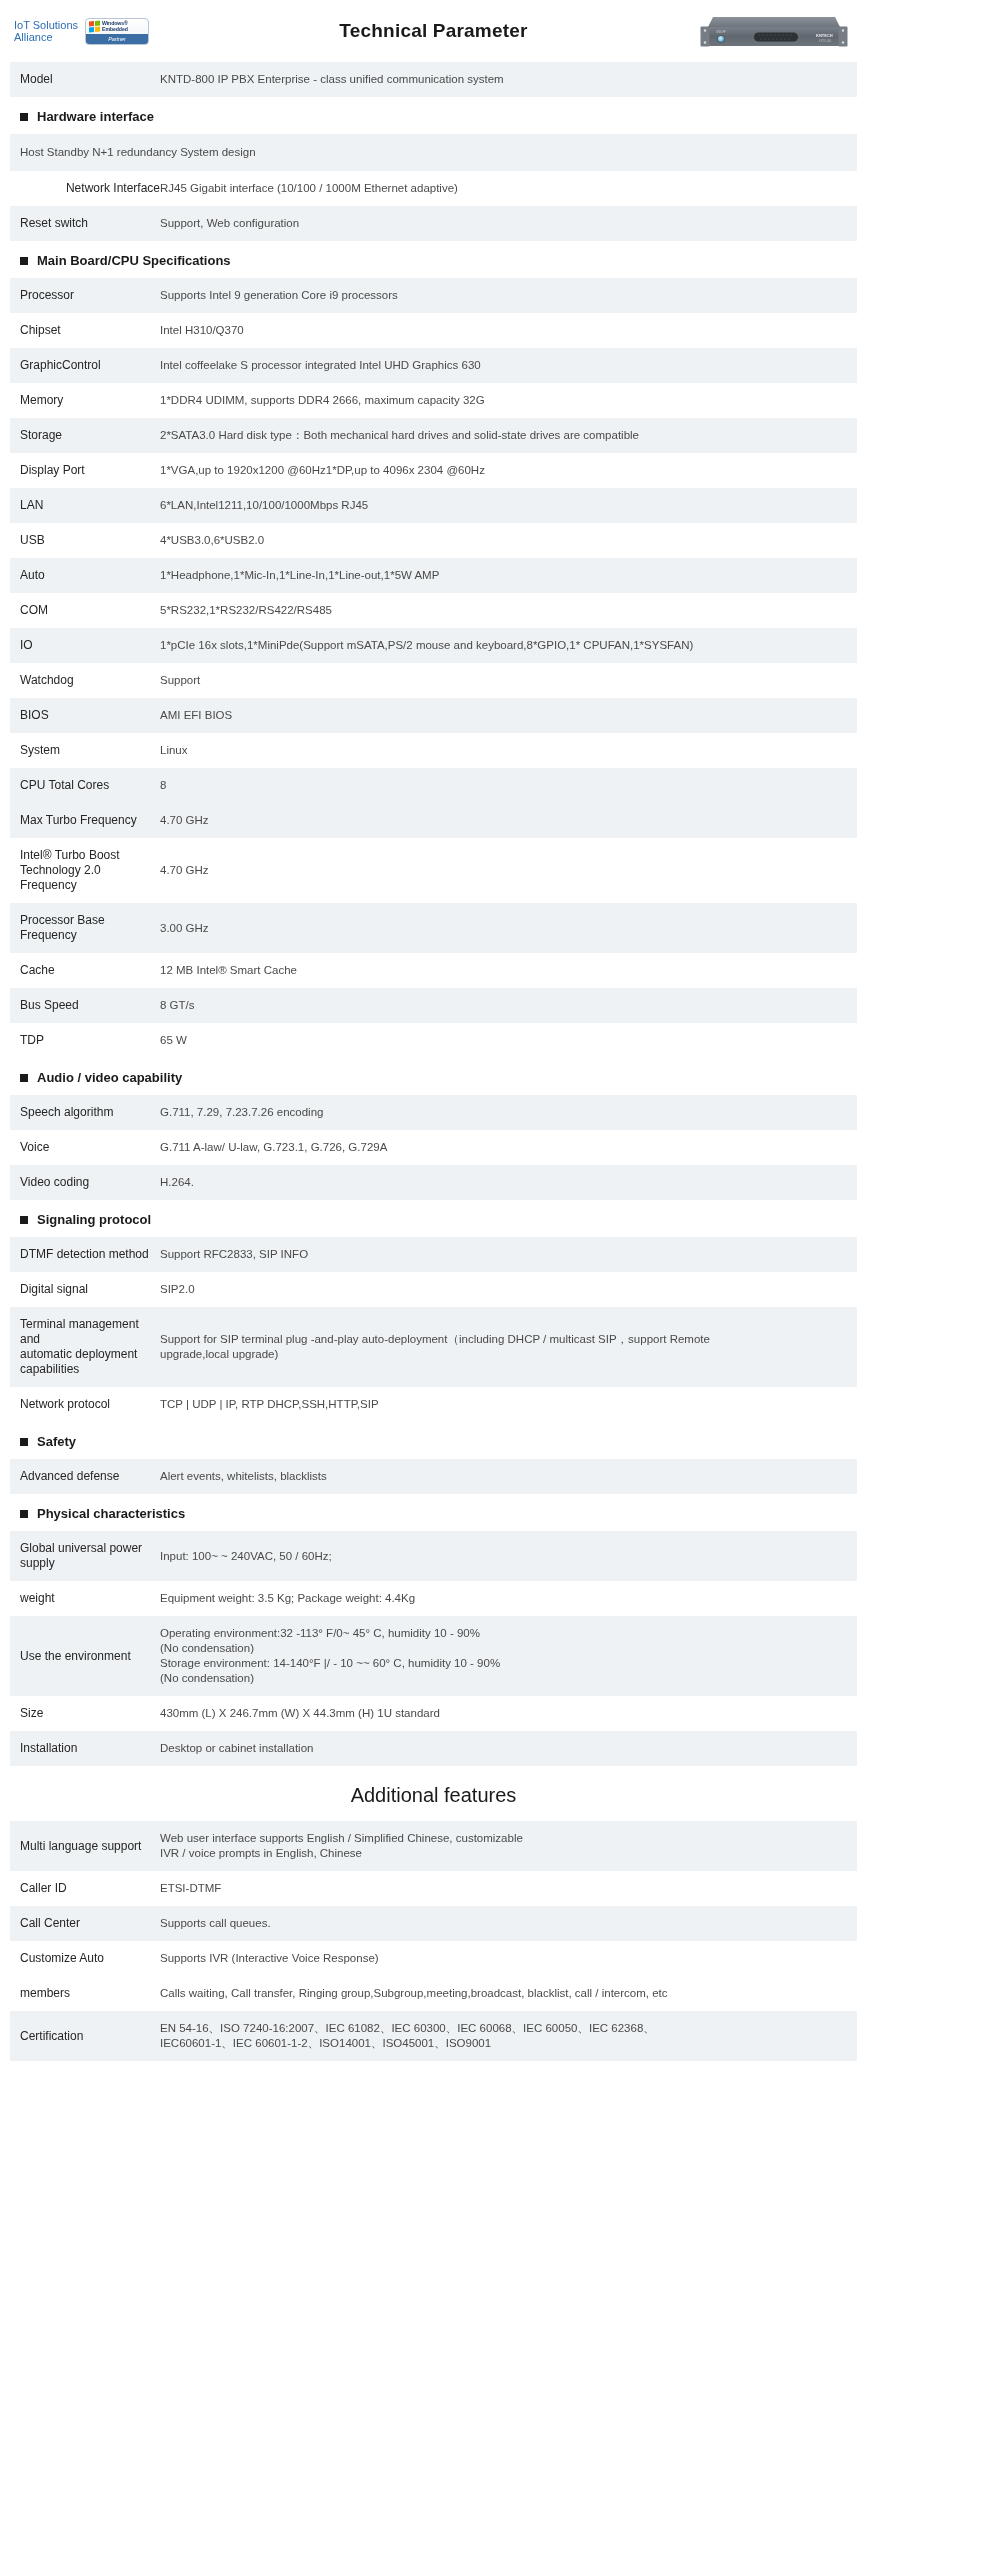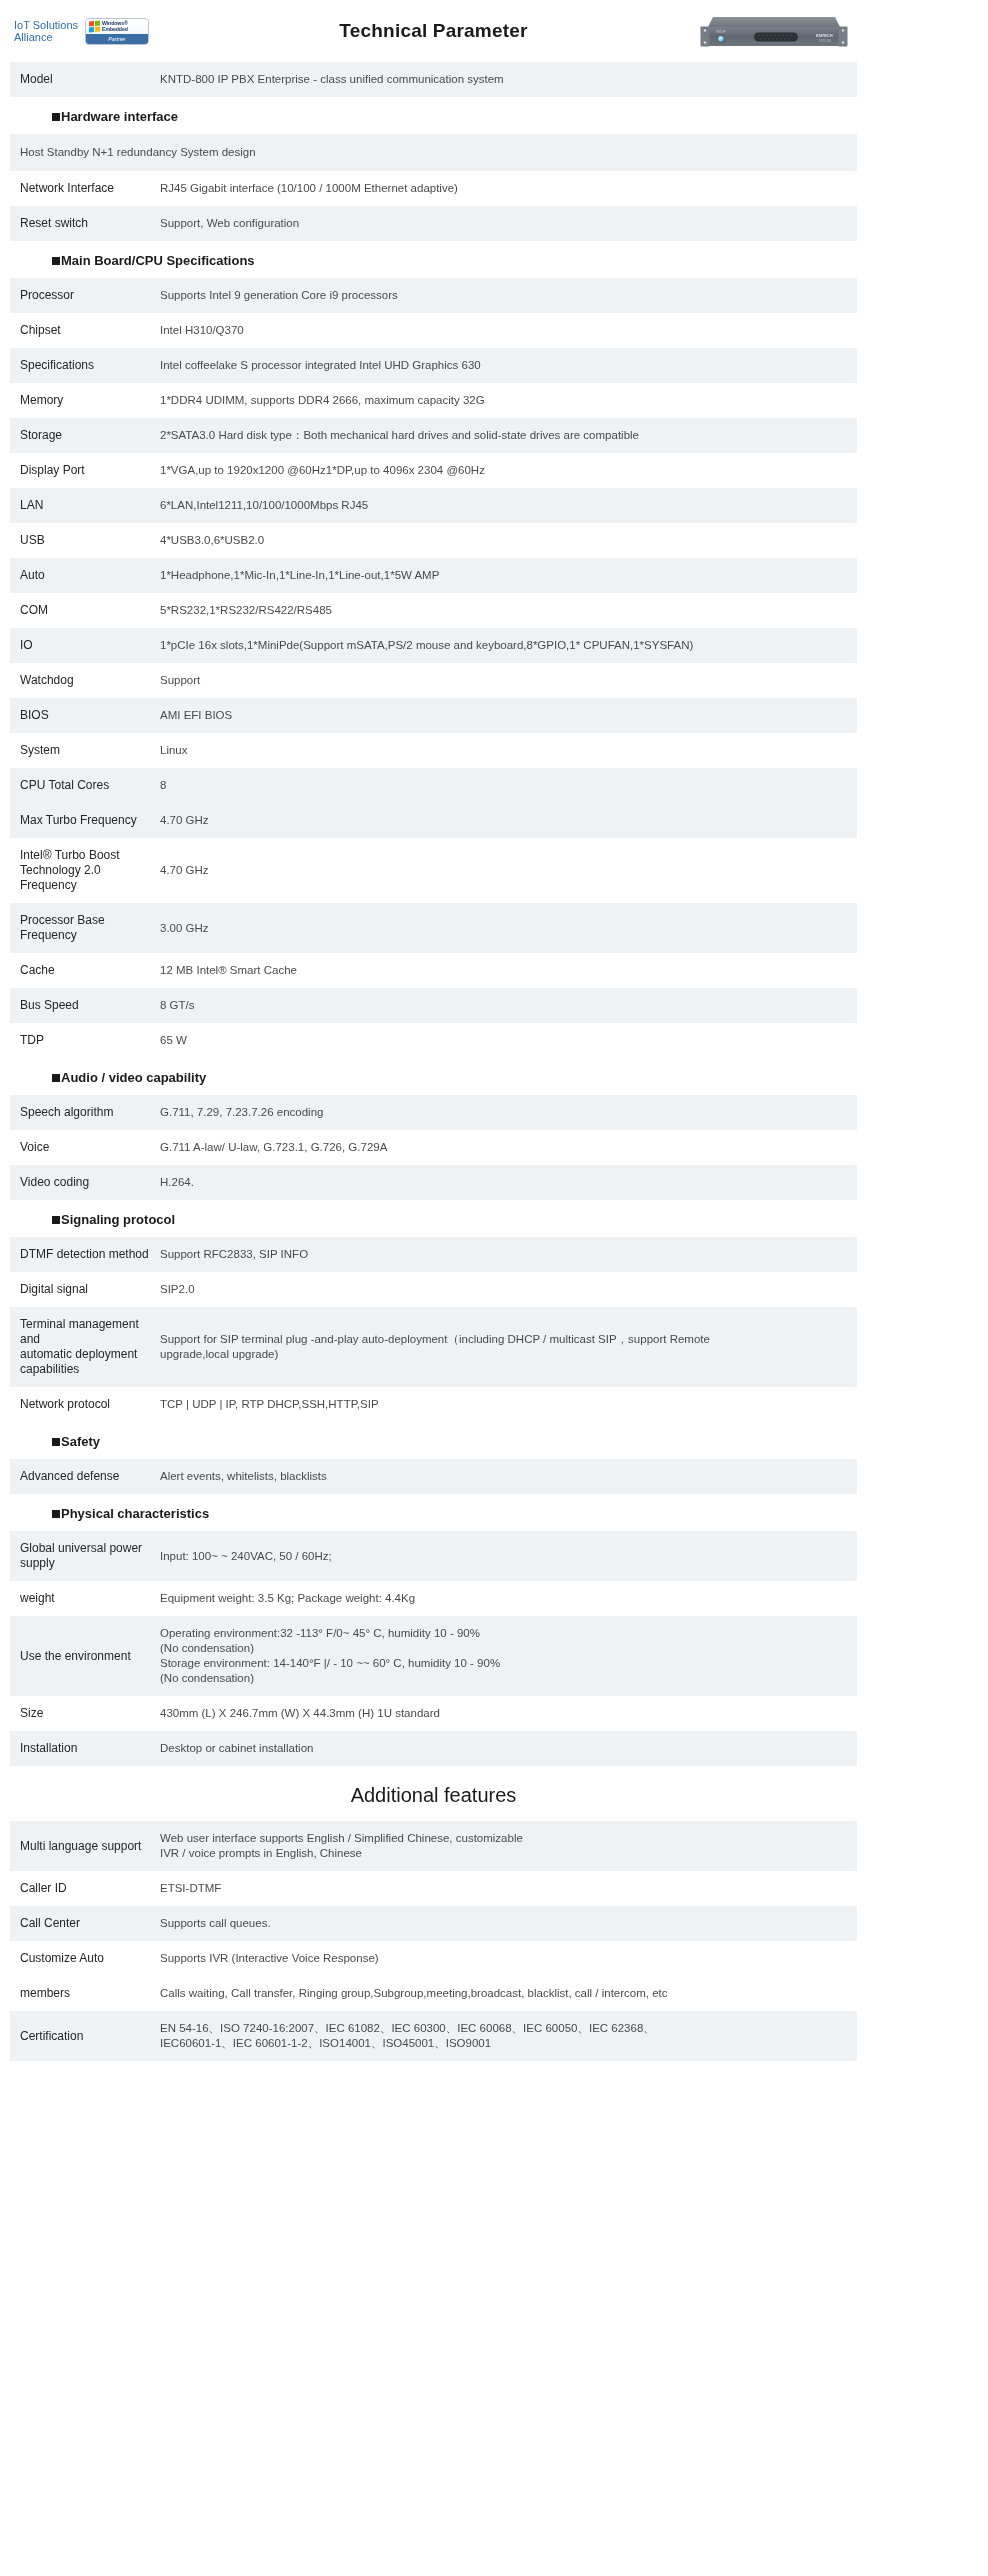--- a/index.html
+++ b/index.html
@@ -108,22 +108,21 @@
   .section-row td {
     padding: 12px 0 10px 10px;
     background: #ffffff;
   }
   .section-title {
     font-size: 13px;
     font-weight: bold;
     color: #1a1a1a;
     display: flex;
     align-items: center;
-    gap: 1px;
-    margin-left: 32px;
+    gap: 9px;
   }
   .section-bullet {
     width: 8px; height: 8px;
     background: #1a1a1a;
     display: inline-block;
     flex: 0 0 auto;
     position: relative;
     top: 0px;
   }
 
@@ -235,21 +234,21 @@
             <div class="section-title">
               <span class="section-bullet"></span>
               <span>Hardware interface</span>
             </div>
           </td>
         </tr>
         <tr class="row-shaded">
           <td colspan="2" class="cell-full">Host Standby N+1 redundancy System design</td>
         </tr>
         <tr class="row-plain">
-          <td class="cell-label" style="white-space: pre-line;">Network Interface</td>
+          <td class="cell-label" style="white-space: pre-line; text-align: right;">Network Interface</td>
           <td class="cell-value">RJ45 Gigabit interface (10/100 / 1000M Ethernet adaptive)</td>
         </tr>
         <tr class="row-shaded">
           <td class="cell-label" style="white-space: pre-line; margin-top: 40px;">Reset switch</td>
           <td class="cell-value">Support, Web configuration</td>
         </tr>
         <tr class="section-row">
           <td colspan="2">
             <div class="section-title">
               <span class="section-bullet"></span>
@@ -259,21 +258,21 @@
         </tr>
         <tr class="row-shaded">
           <td class="cell-label" style="white-space: pre-line;">Processor</td>
           <td class="cell-value">Supports Intel 9 generation Core i9 processors</td>
         </tr>
         <tr class="row-plain">
           <td class="cell-label" style="white-space: pre-line;">Chipset</td>
           <td class="cell-value">Intel H310/Q370</td>
         </tr>
         <tr class="row-shaded">
-          <td class="cell-label" style="white-space: pre-line;">Specifications</td>
+          <td class="cell-label" style="white-space: pre-line;">GraphicControl</td>
           <td class="cell-value">Intel coffeelake S processor integrated Intel UHD Graphics 630</td>
         </tr>
         <tr class="row-plain">
           <td class="cell-label" style="white-space: pre-line;">Memory</td>
           <td class="cell-value">1*DDR4 UDIMM, supports DDR4 2666, maximum capacity 32G</td>
         </tr>
         <tr class="row-shaded">
           <td class="cell-label" style="white-space: pre-line;">Storage</td>
           <td class="cell-value">2*SATA3.0   Hard disk type：Both mechanical hard drives and solid-state drives are compatible</td>
         </tr>

